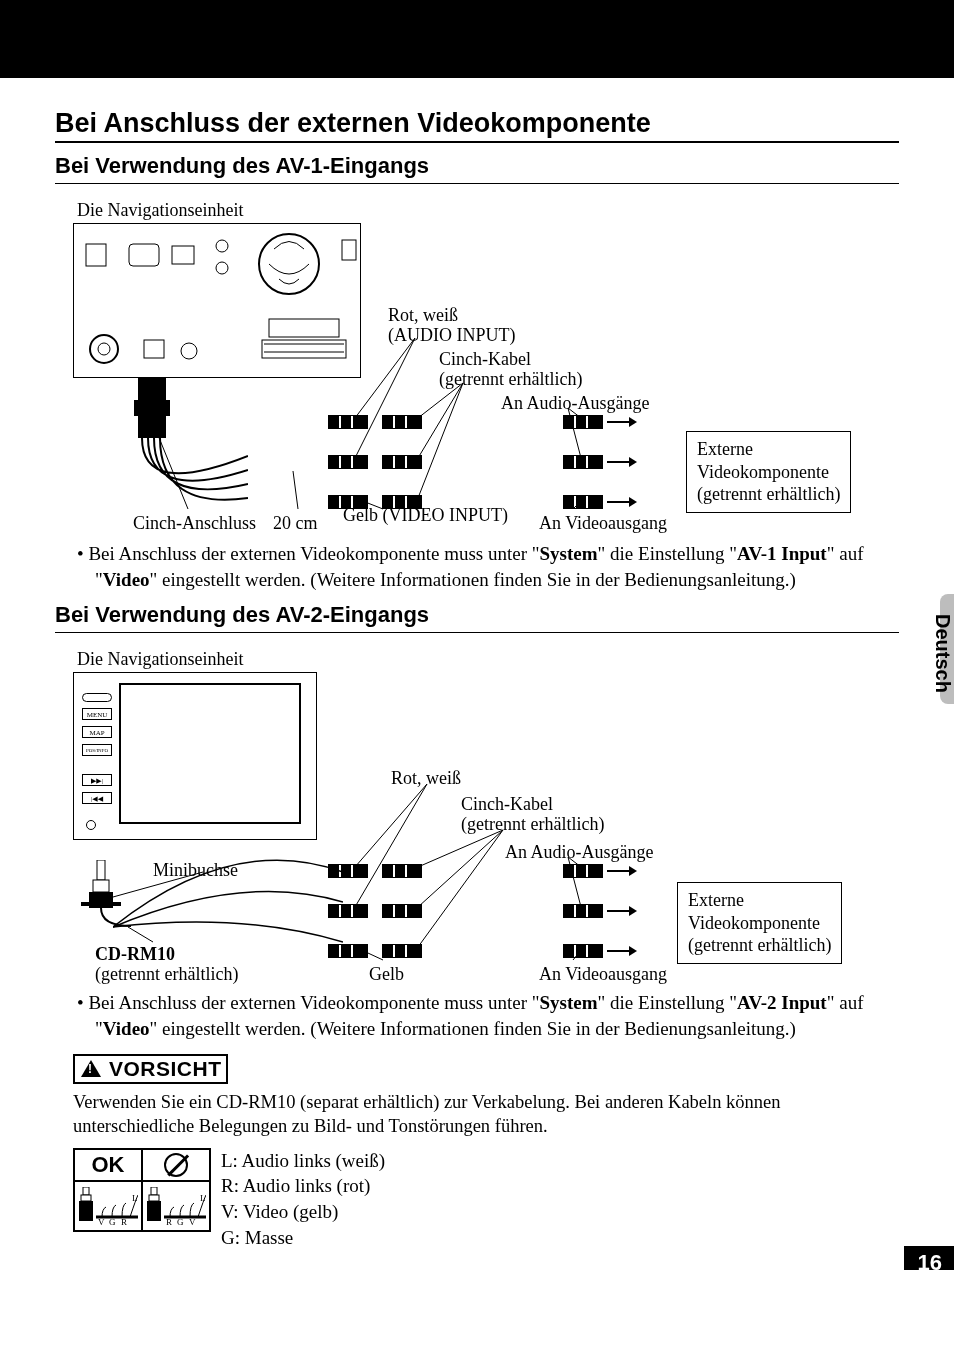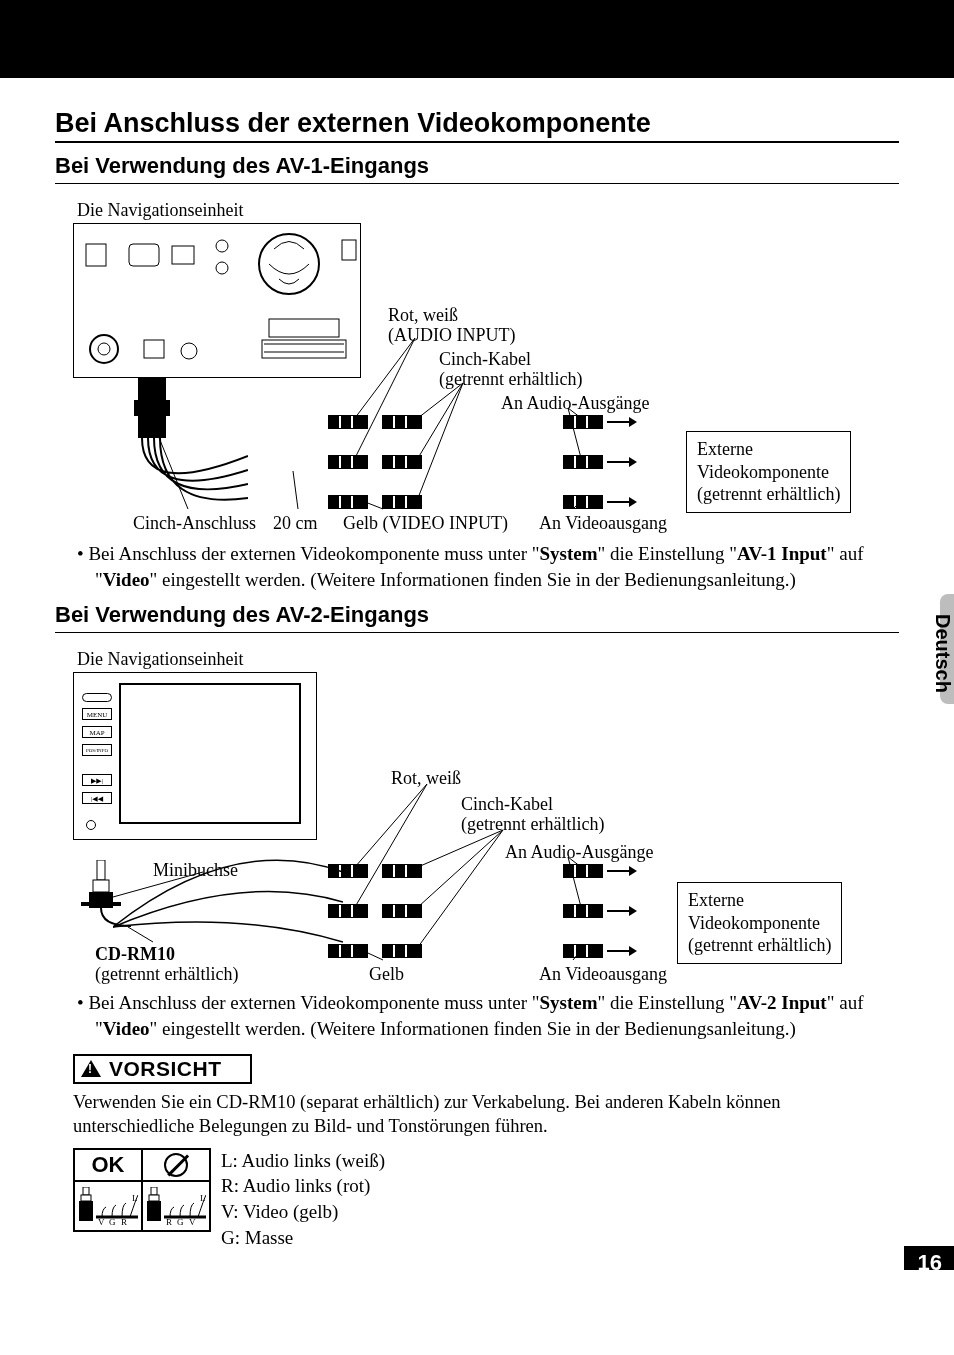--- a/index.html
+++ b/index.html
@@ -90,21 +90,21 @@
     margin-left: -18px;
   }
   .vorsicht-badge {
     display: inline-flex;
     align-items: center;
     border: 2px solid #000;
     font-family: Arial, Helvetica, sans-serif;
     font-weight: 900;
     letter-spacing: 0.5px;
     font-size: 21px;
-    padding: 1px 28px 1px 6px;
+    padding: 1px 4px 1px 6px;
     margin: 4px 0 4px 18px;
   }
   .warn-triangle {
     width: 0; height: 0;
     border-left: 10px solid transparent;
     border-right: 10px solid transparent;
     border-bottom: 17px solid #000;
     margin-right: 8px;
     position: relative;
   }
@@ -324,21 +324,21 @@
     <div class="label" style="left:428px; top:170px;"><span>An Audio-Ausgänge</span></div>
 
     <div class="ext-box" style="left:613px; top:208px;">
       <div>Externe</div>
       <div>Videokomponente</div>
       <div>(getrennt erhältlich)</div>
     </div>
 
     <div class="label" style="left:60px; top:290px;"><span>Cinch-Anschluss</span></div>
     <div class="label" style="left:200px; top:290px;"><span>20 cm</span></div>
-    <div class="label" style="left:270px; top:290px;"><span>Gelb (VIDEO INPUT)</span></div>
+    <div class="label" style="left:270px; top:282px;"><span>Gelb (VIDEO INPUT)</span></div>
     <div class="label" style="left:466px; top:290px;"><span>An Videoausgang</span></div>
   </div>
 
   <div class="bullet-note">
     <span>Bei Anschluss der externen Videokomponente muss unter "</span><b>System</b><span>" die Einstellung "</span><b>AV-1 Input</b><span>" auf "</span><b>Video</b><span>" eingestellt werden. (Weitere Informationen finden Sie in der Bedienungsanleitung.)</span>
   </div>
 
   
   <div class="h2">Bei Verwendung des AV-2-Eingangs</div>
   <div class="caption">Die Navigationseinheit</div>

